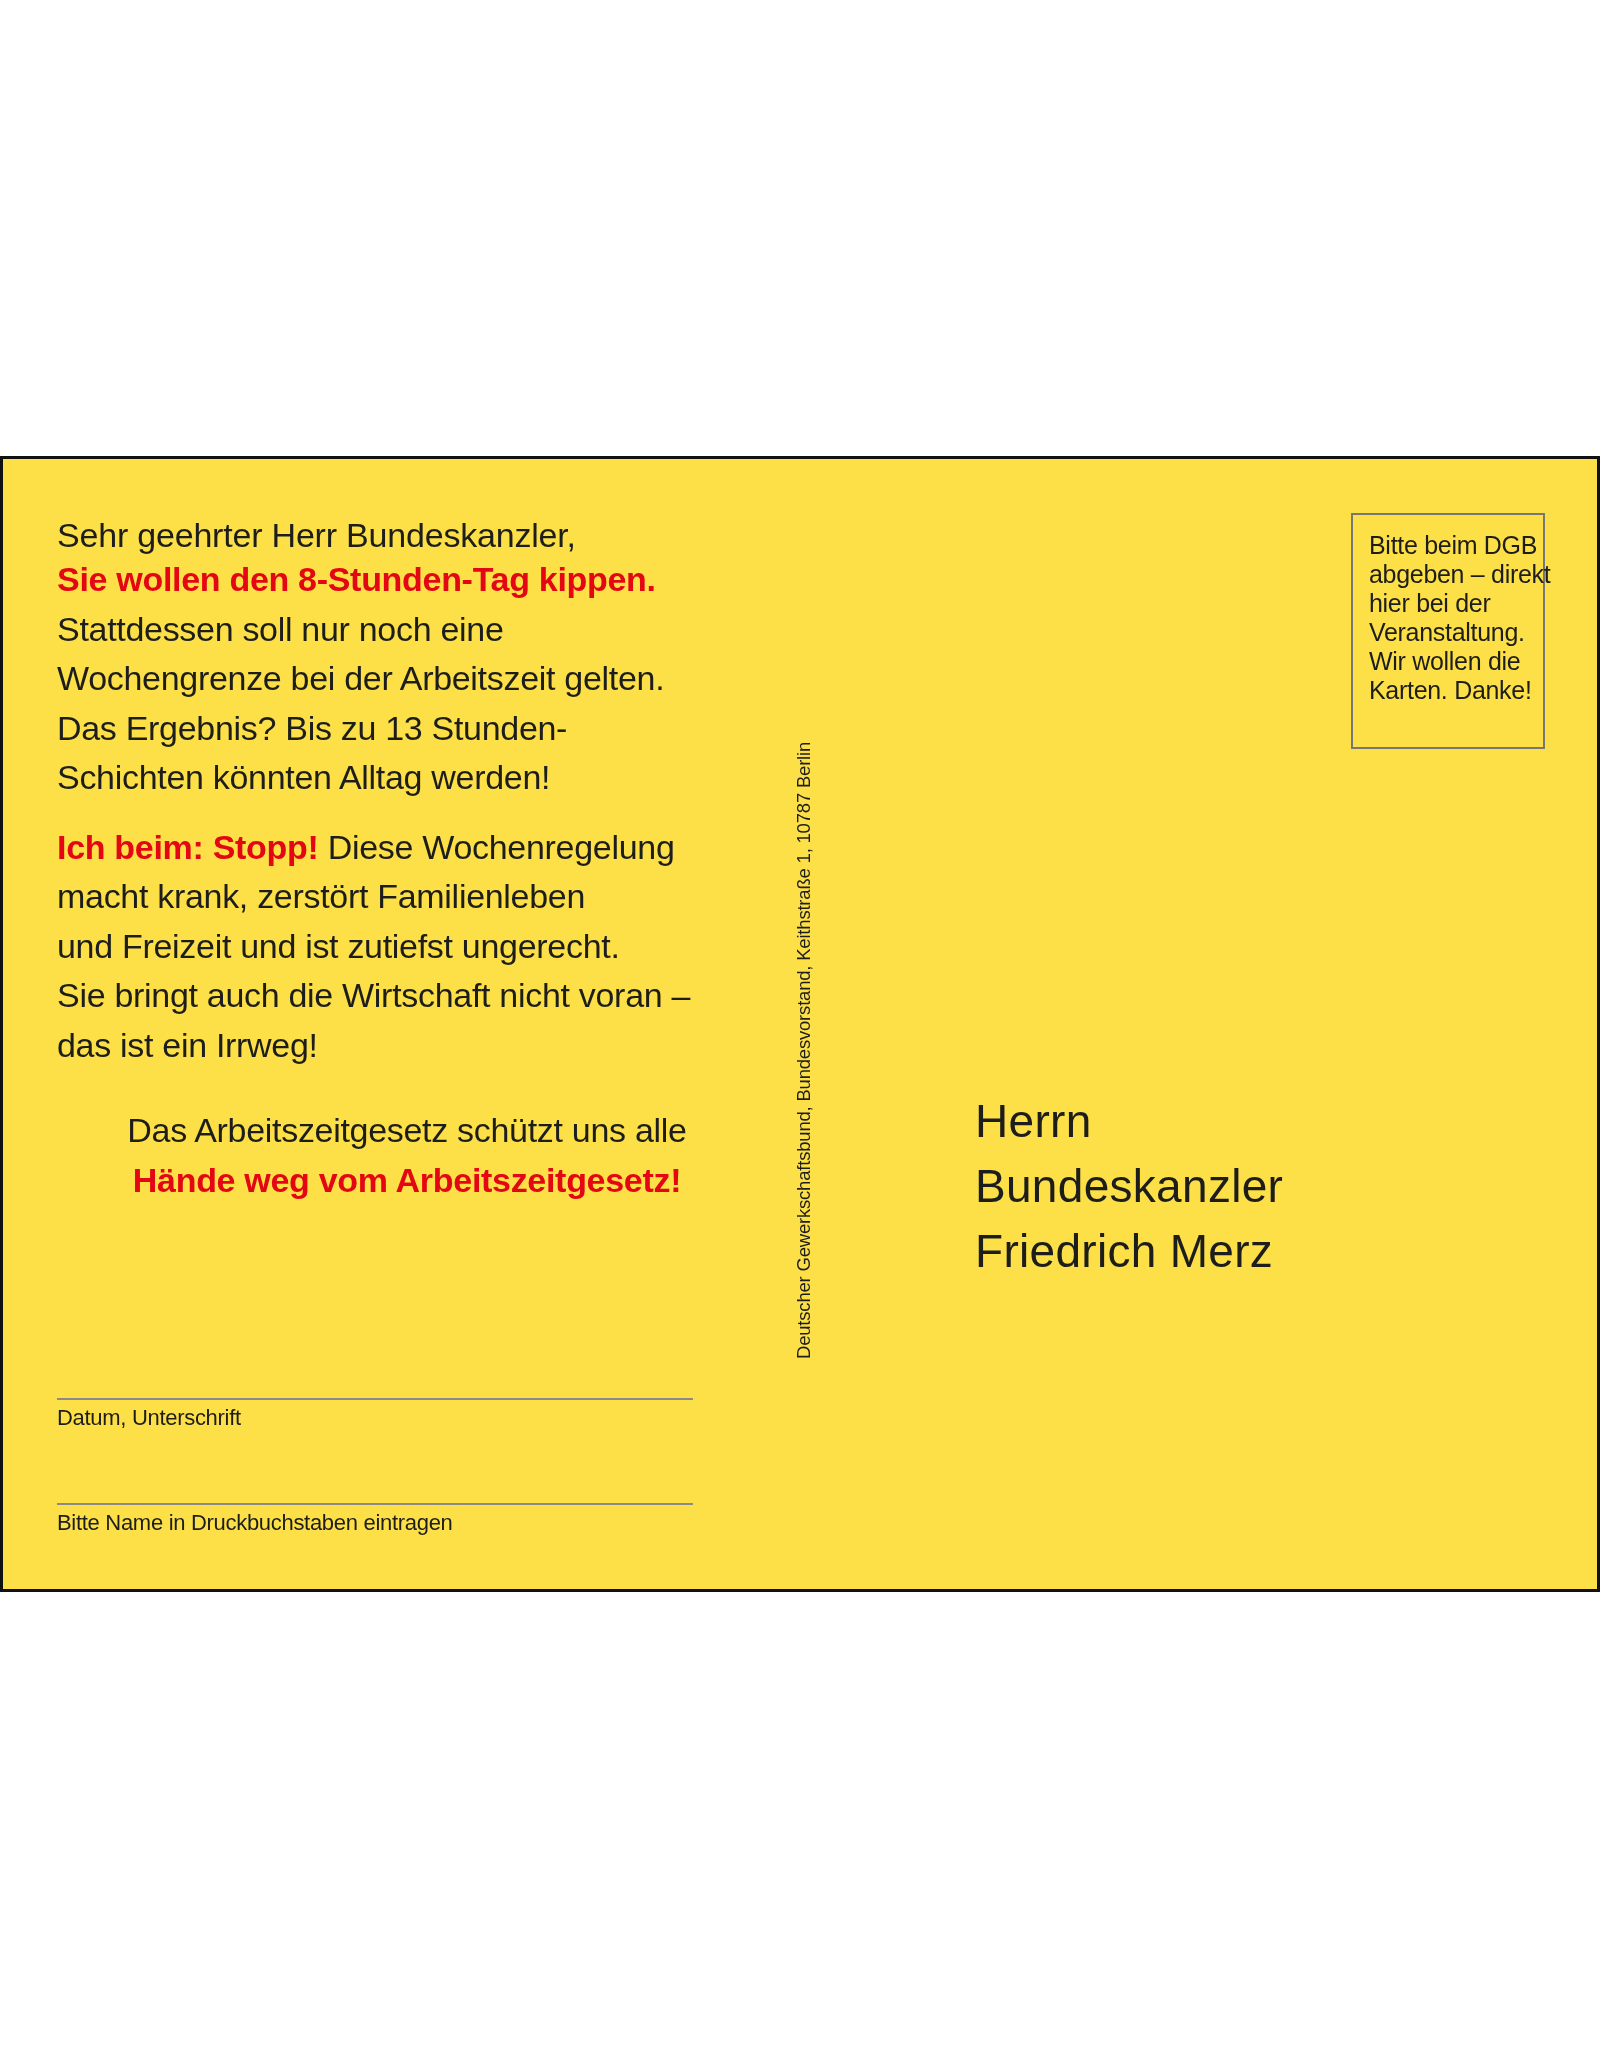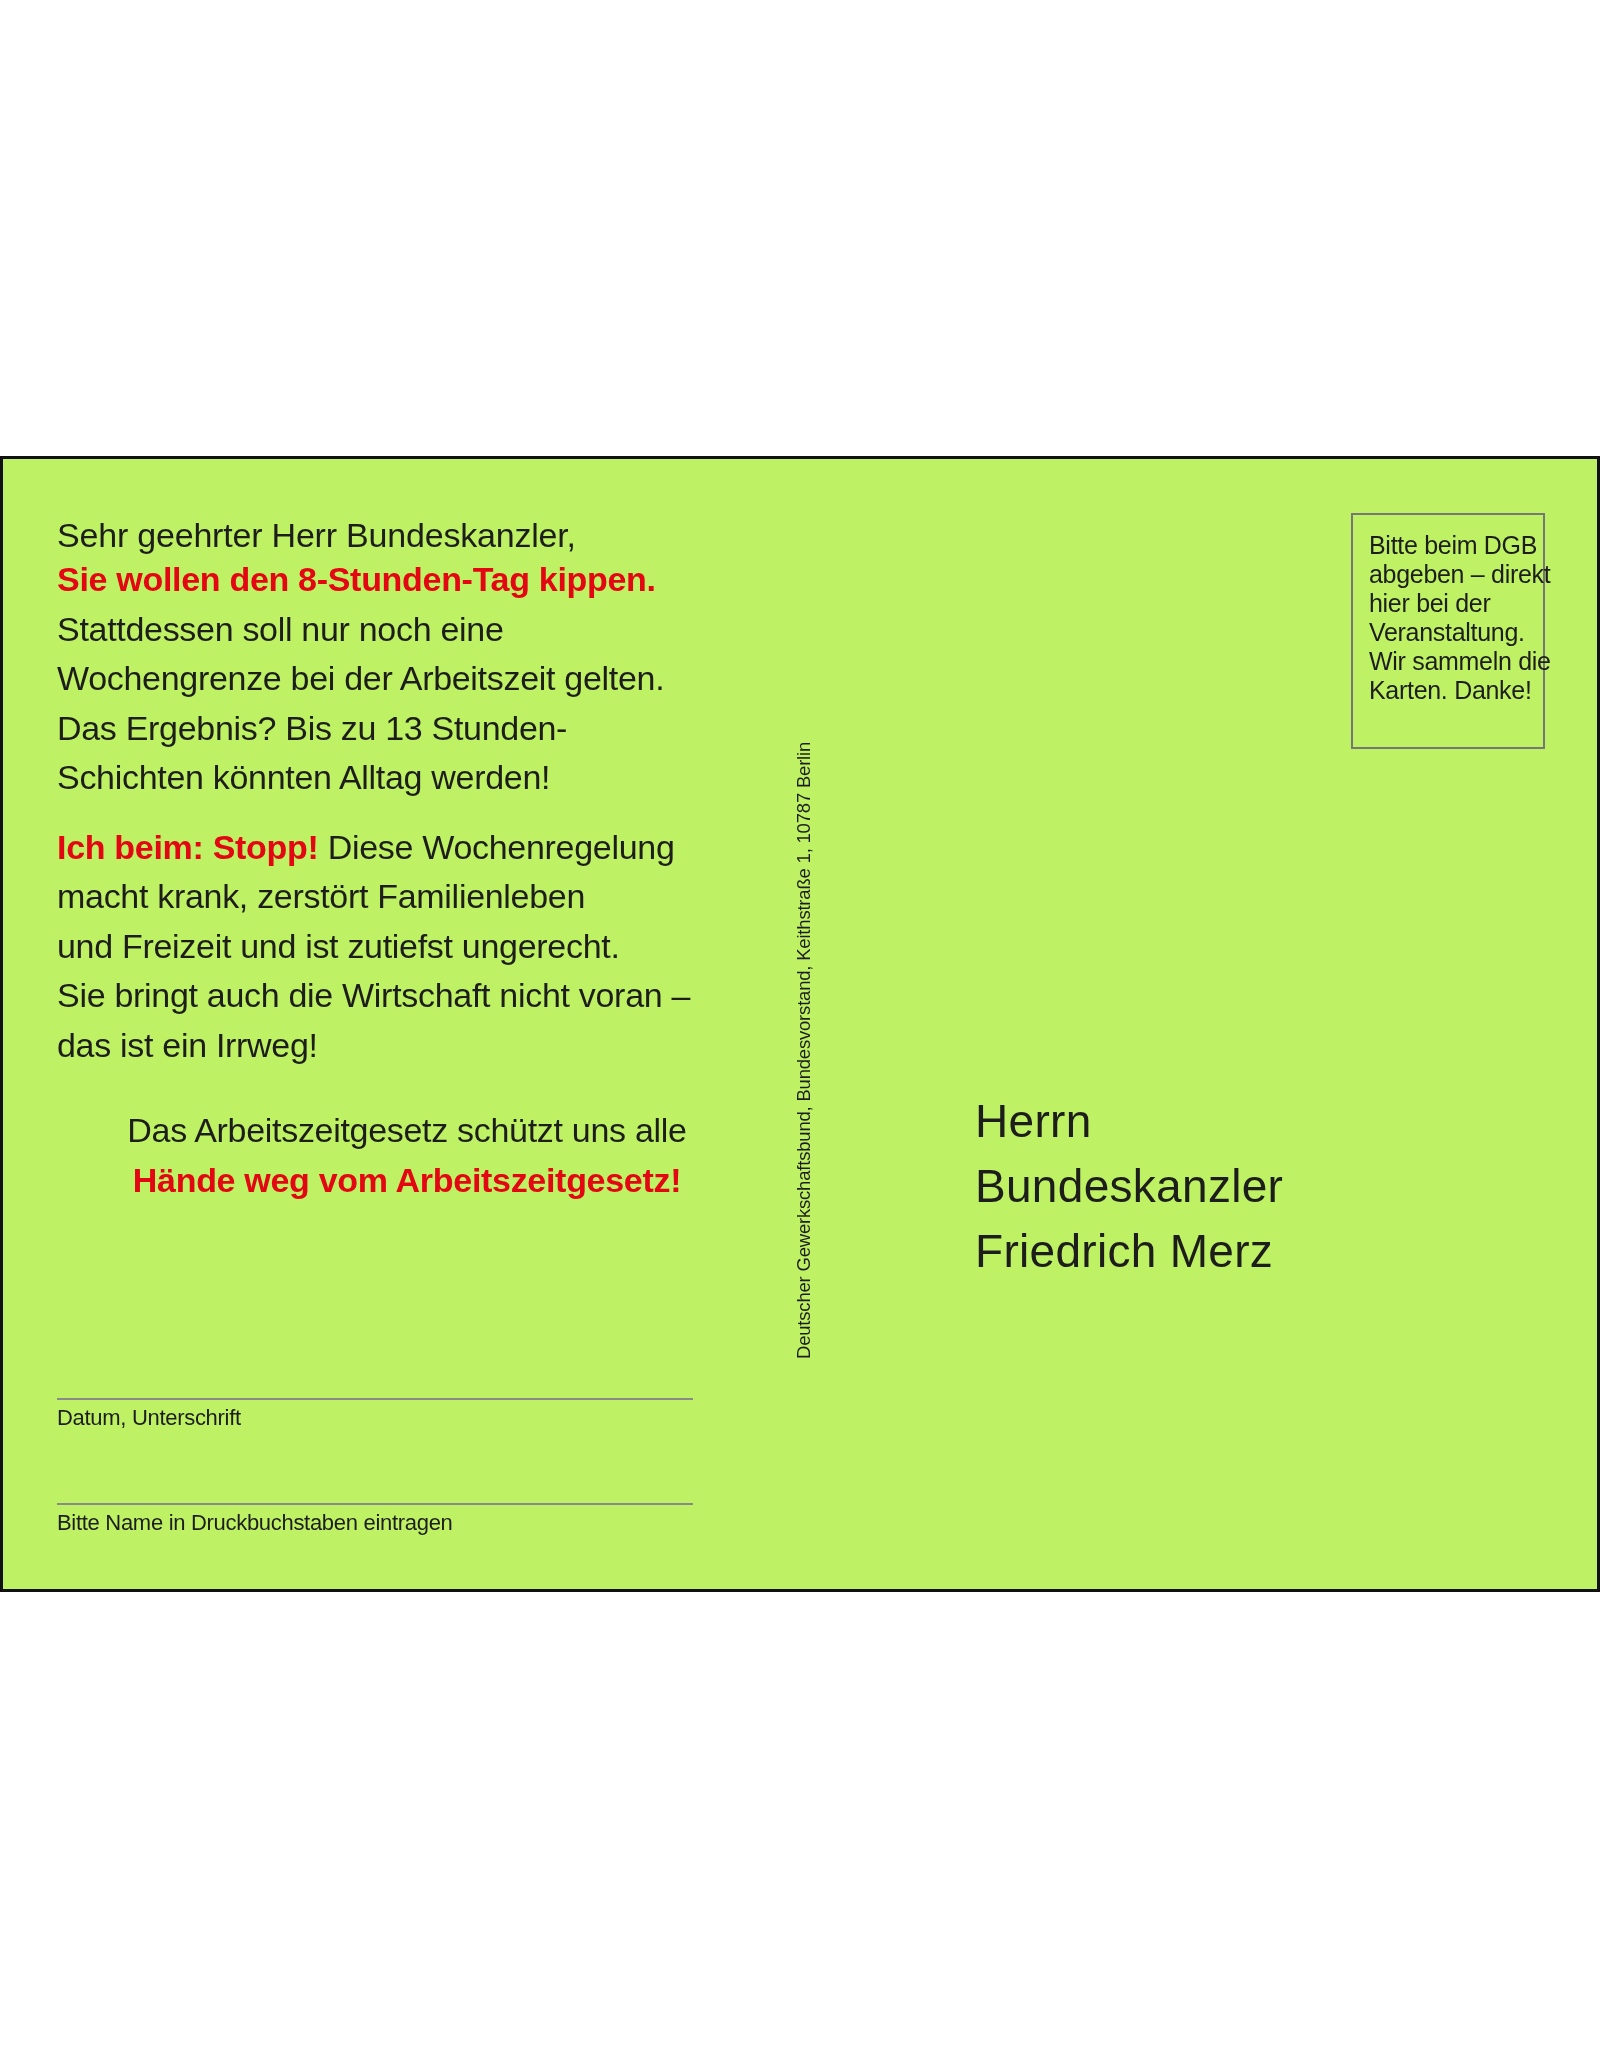--- a/index.html
+++ b/index.html
@@ -1,19 +1,19 @@
 <!DOCTYPE html>
 <html><head>
 <meta charset="utf-8">
 <style>
   html, body { margin:0; padding:0; background:#ffffff; }
   body { width:1600px; height:2048px; position:relative; overflow:hidden;
          font-family:"Liberation Sans", "DejaVu Sans", sans-serif; color:#1d1d1b; }
   .card { position:absolute; left:0; top:456px; width:1594px; height:1130px;
-          border:3px solid #111111; background:#bef264; }
+          border:3px solid #111111; background:#fde047; }
   .msg { position:absolute; left:54px; top:56px; width:700px; }
   .greeting { font-size:34px; line-height:40px; margin:0; letter-spacing:-0.2px; }
   .para { font-size:34px; line-height:49.5px; margin:0; letter-spacing:-0.3px; }
   .p1 { }
   .p2 { margin-top:20px; }
   .p3 { margin-top:36px;text-align:center; }
   .red { color:#e30613; font-weight:bold; }
   .line { display:block; white-space:nowrap; }
   .sig { position:absolute; left:54px; width:636px; border-top:2px solid #8a8a8a; }
   .sig-label { position:absolute; left:54px; font-size:22px; color:#1d1d1b; letter-spacing:-0.3px; }
@@ -62,21 +62,21 @@
   <div class="sig-label" style="top:1051px;">Bitte Name in Druckbuchstaben eintragen</div>
 
   <div class="sender">Deutscher Gewerkschaftsbund, Bundesvorstand, Keithstraße 1, 10787 Berlin</div>
 
   <div class="stampbox">
     <div class="stamptext">
       <span class="line">Bitte beim DGB</span>
       <span class="line">abgeben – direkt</span>
       <span class="line">hier bei der</span>
       <span class="line">Veranstaltung.</span>
-      <span class="line">Wir sammeln die</span>
+      <span class="line">Wir wollen die</span>
       <span class="line">Karten. Danke!</span>
     </div>
   </div>
 
   <div class="addr">
     <span class="line">Herrn</span>
     <span class="line">Bundeskanzler</span>
     <span class="line">Friedrich Merz</span>
   </div>
 </div>

